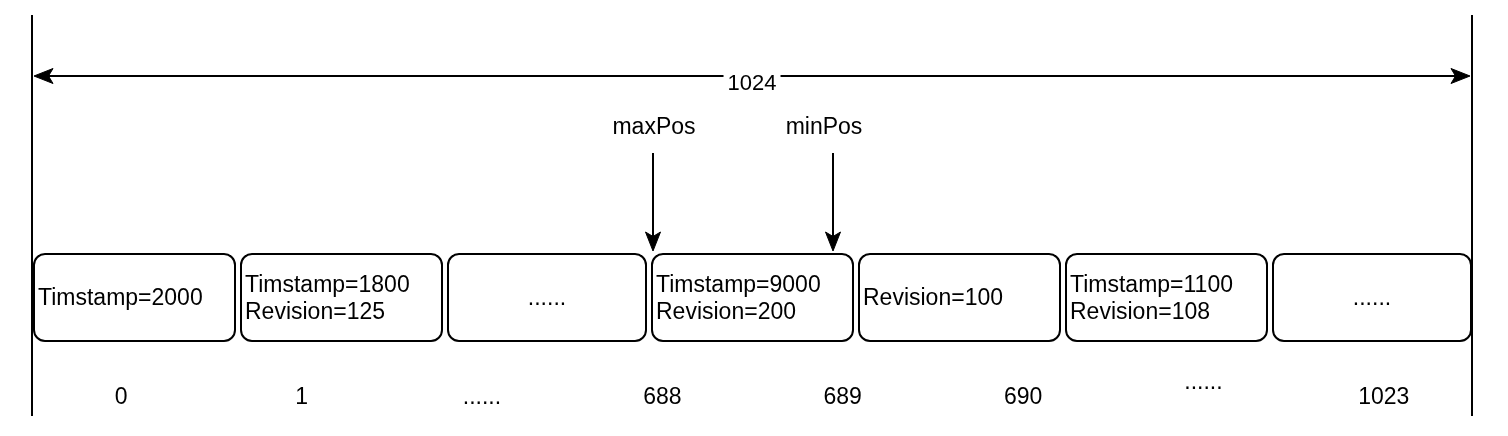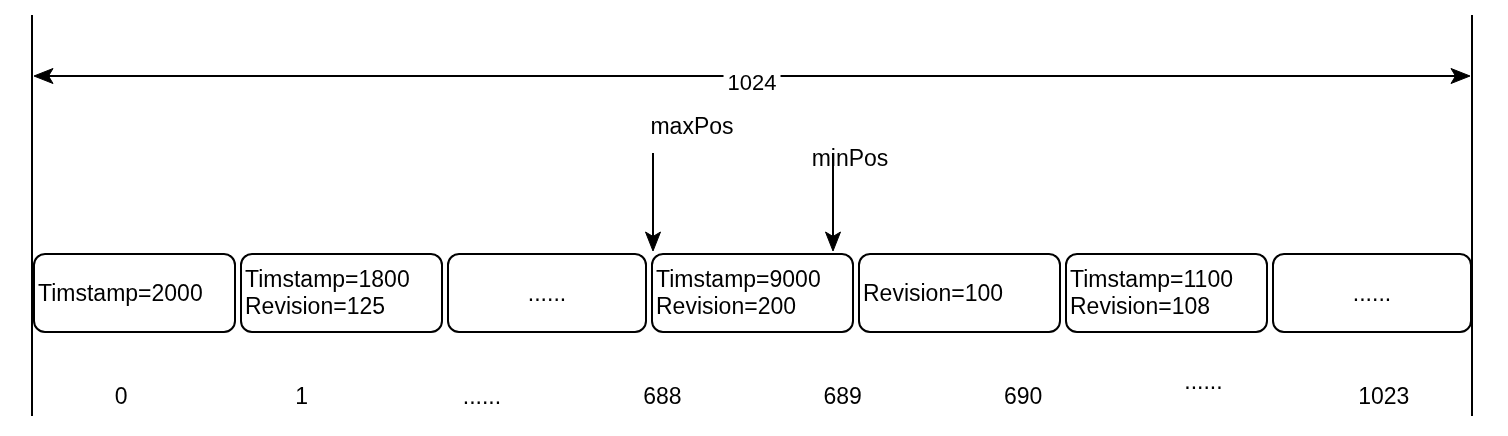--- a/index.html
+++ b/index.html
@@ -45,28 +45,28 @@
     margin-top: 7px;
   }
   .pointer-label {
     position: absolute;
     top: 113px;
     transform: translateX(-50%);
     font-size: 23px;
     line-height: 27px;
     white-space: nowrap;
   }
-  #max-pos-label { left: 692px; text-align: right; }
-  #min-pos-label { left: 850px; margin-top: 32px; }
+  #max-pos-label { left: 654px; text-align: right; }
+  #min-pos-label { left: 824px; }
   .cells-row {
     position: absolute;
     left: 33px;
     top: 253px;
     width: 1439px;
-    height: 80px;
+    height: 89px;
     display: flex;
     gap: 4px;
   }
   .cell {
     flex: 1 1 0;
     min-width: 0;
     border: 2px solid #000000;
     border-radius: 12px;
     background: #ffffff;
     box-sizing: border-box;

